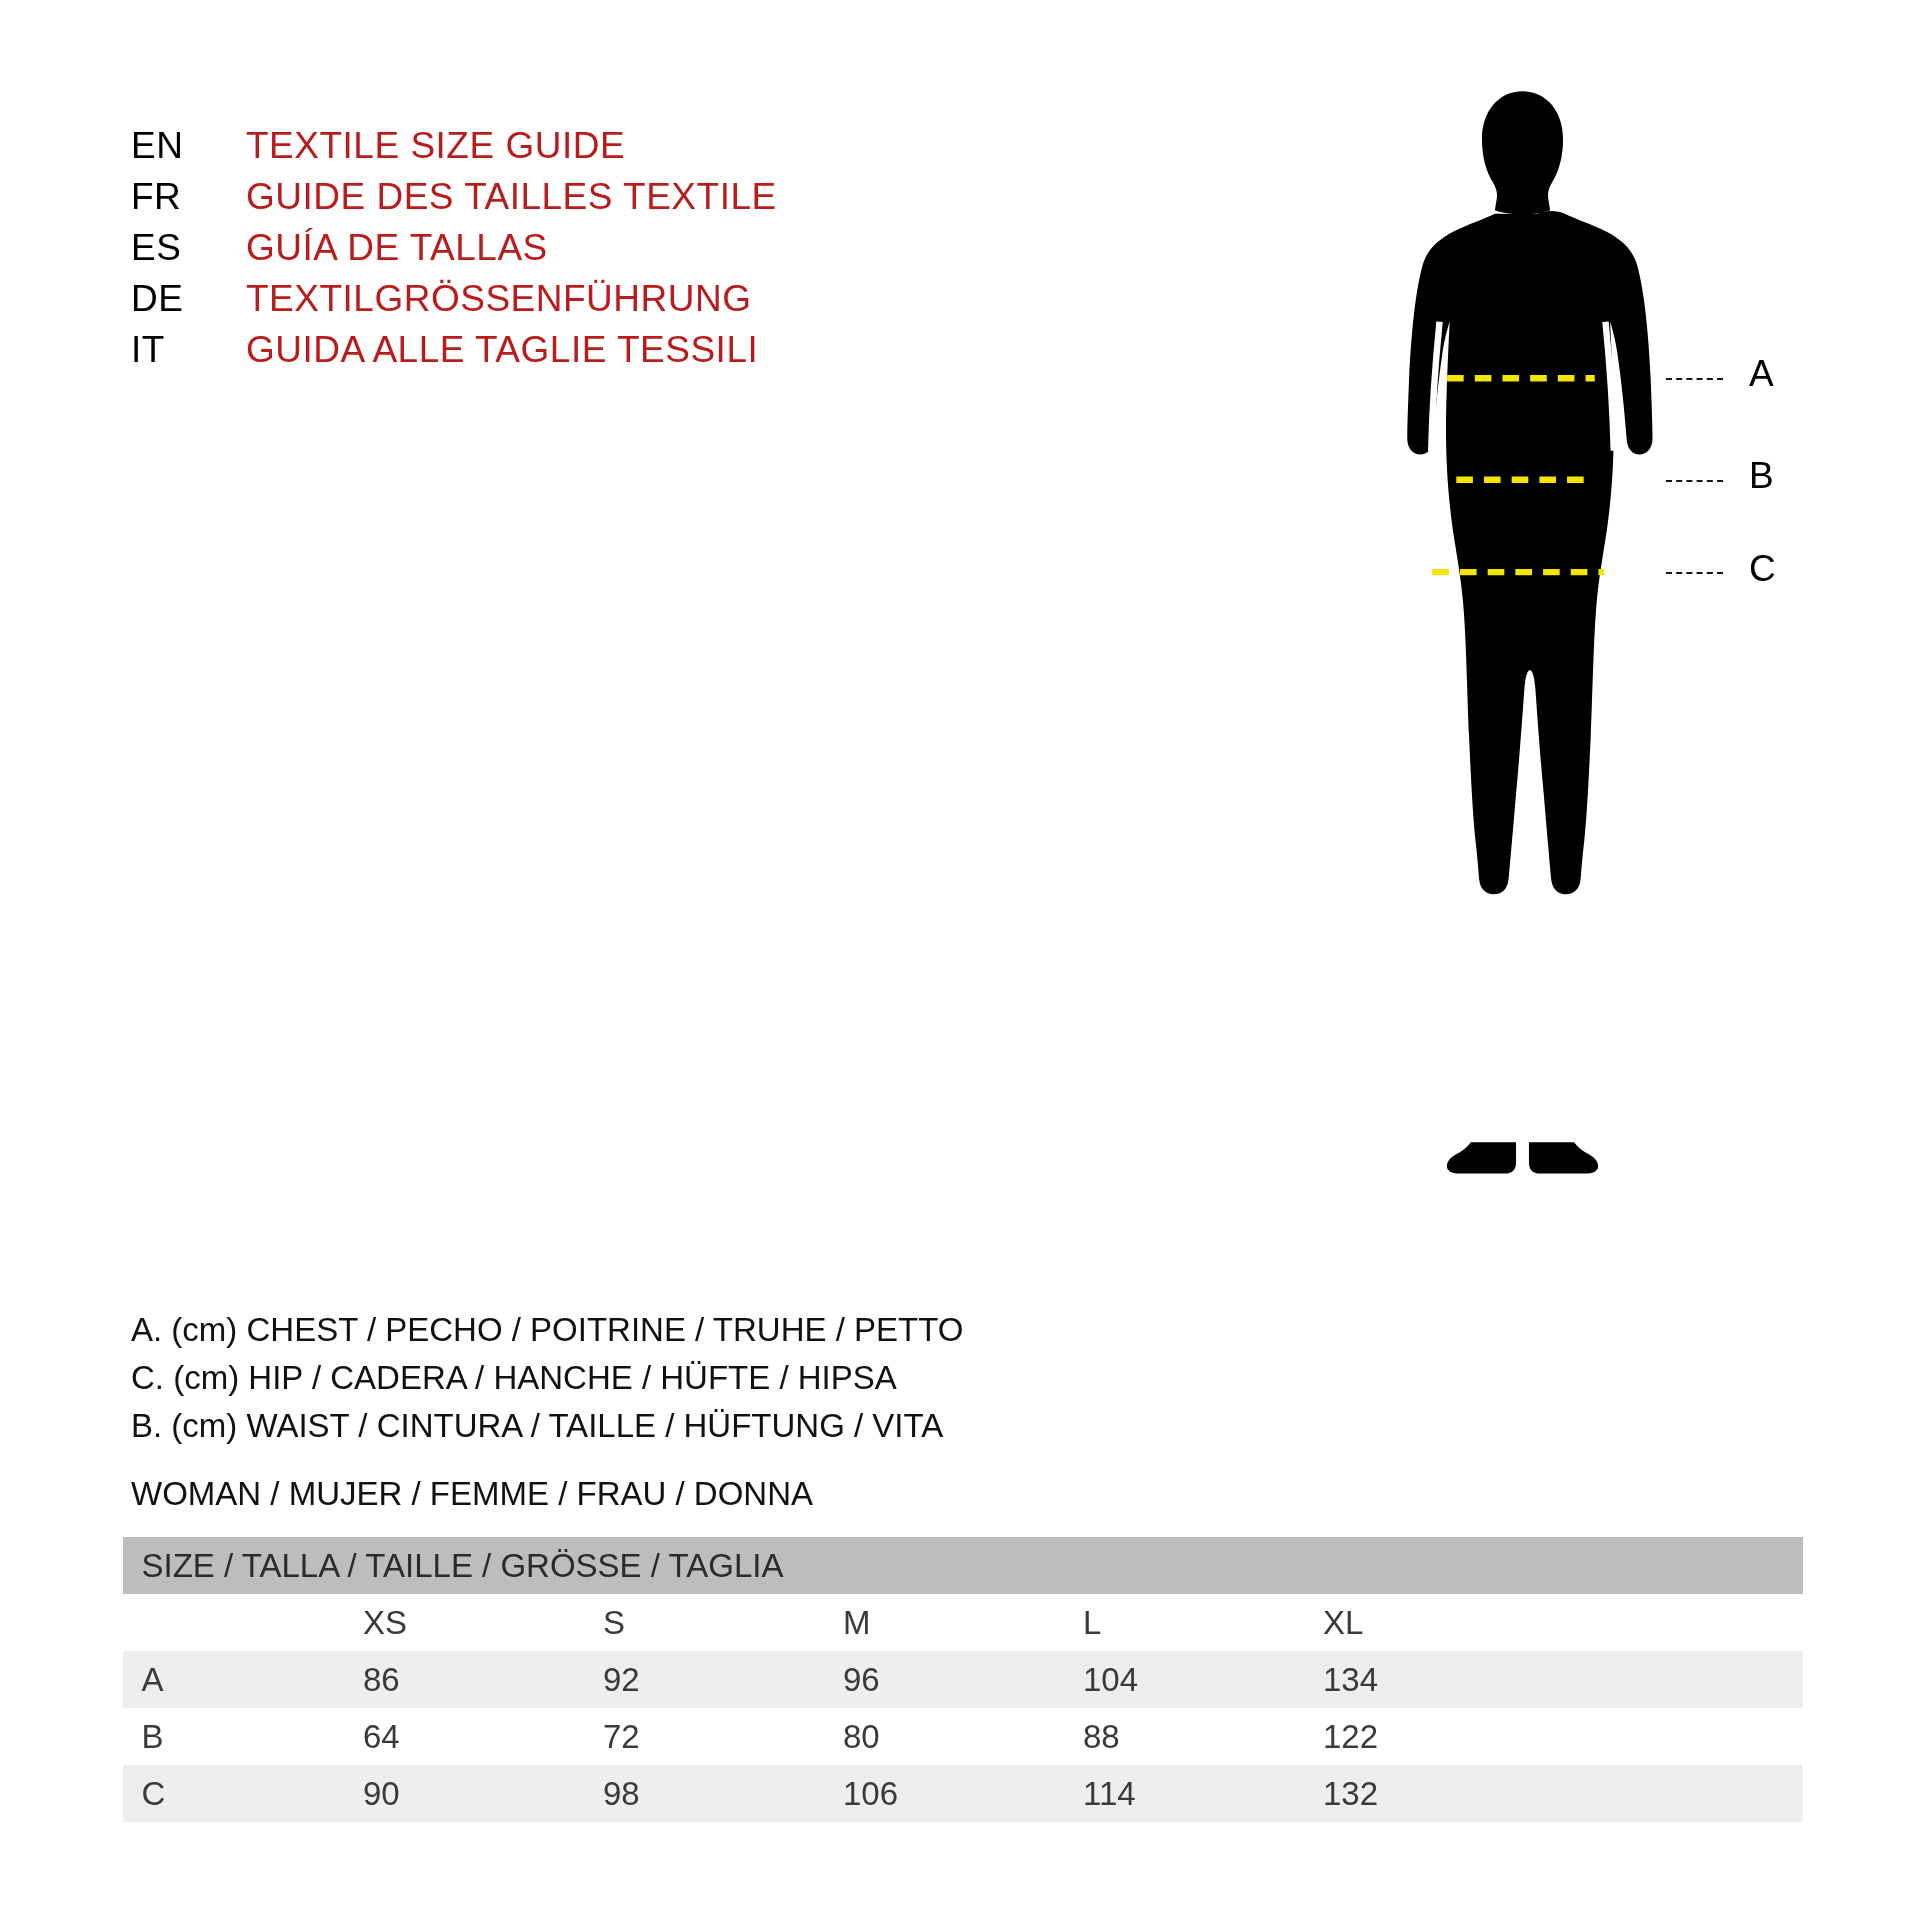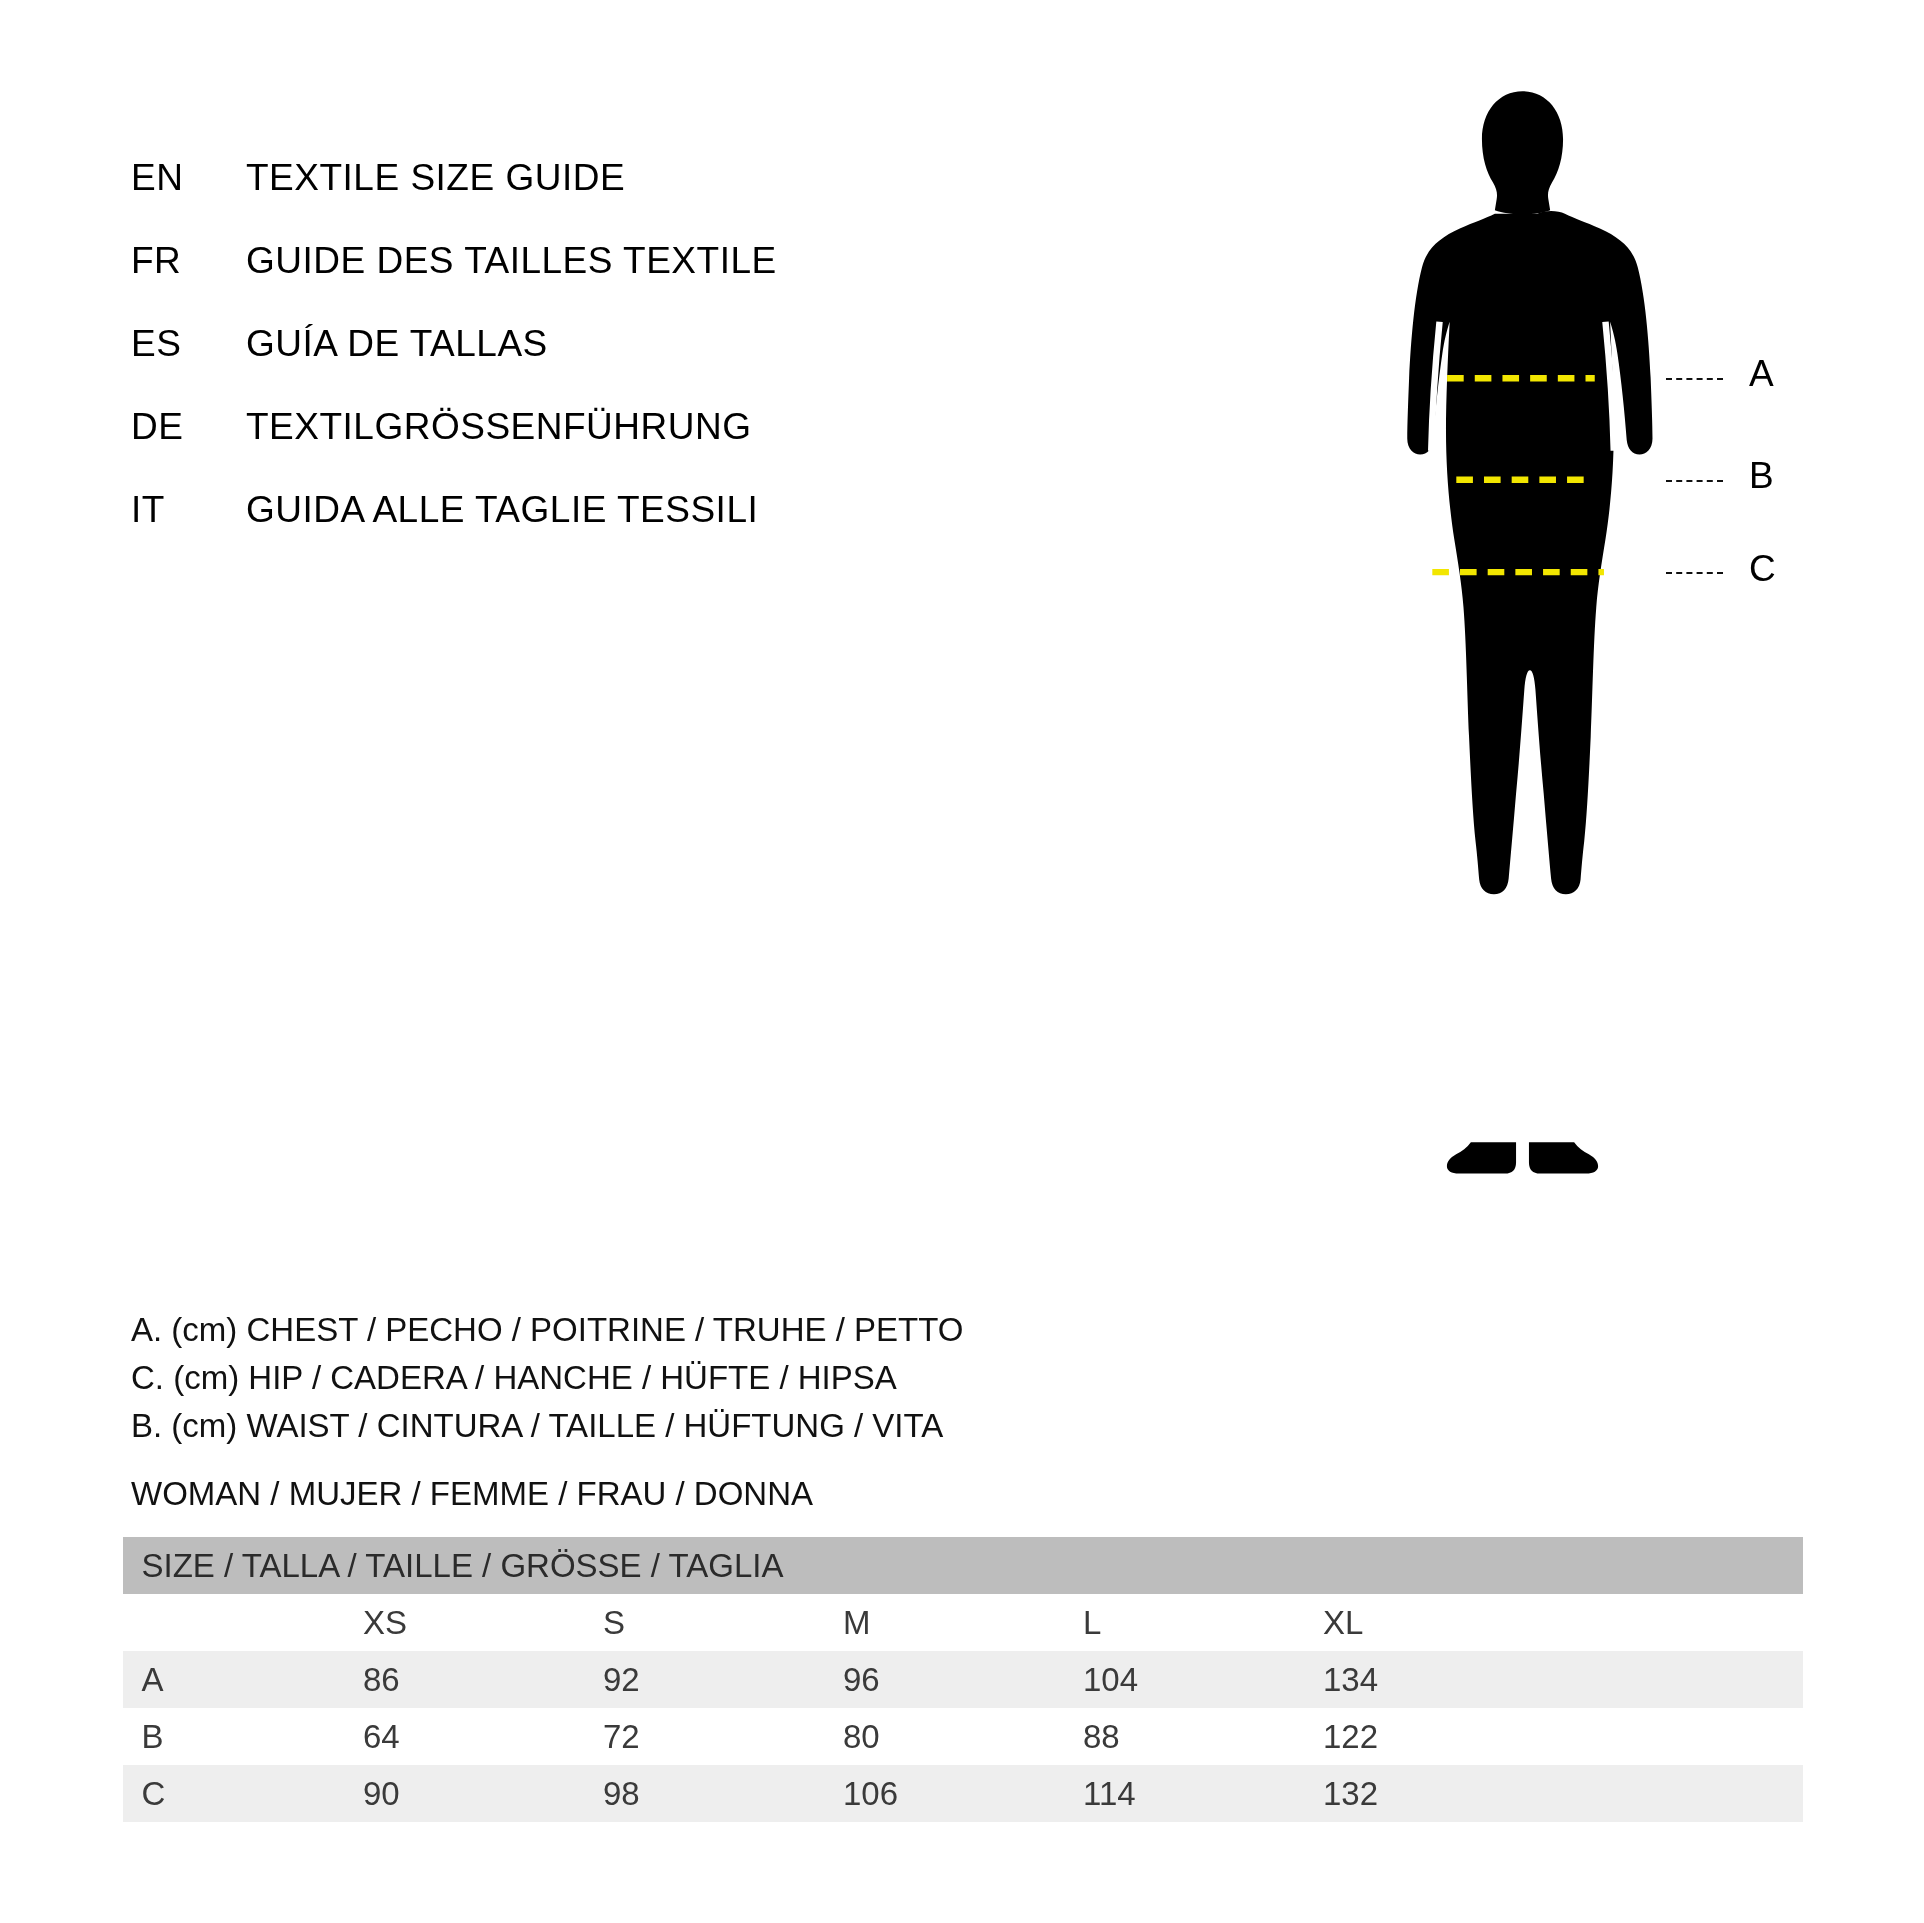--- a/index.html
+++ b/index.html
@@ -20,32 +20,31 @@
   .lang-block {
     position: absolute;
     left: 131px;
     top: 120px;
   }
   .lang-row {
     display: flex;
     align-items: baseline;
     height: 51px;
     line-height: 51px;
-    margin-top: 32px;
   }
   .lang-code {
     width: 115px;
     font-size: 37px;
     letter-spacing: 0.5px;
     color: #000;
   }
   .lang-title {
     font-size: 37px;
     letter-spacing: 0.5px;
-    color: #000000;
+    color: #b91c1c;
     white-space: nowrap;
   }
 
   
   .figure-wrap {
     position: absolute;
     left: 1375px;
     top: 83px;
     width: 295px;
     height: 1108px;

